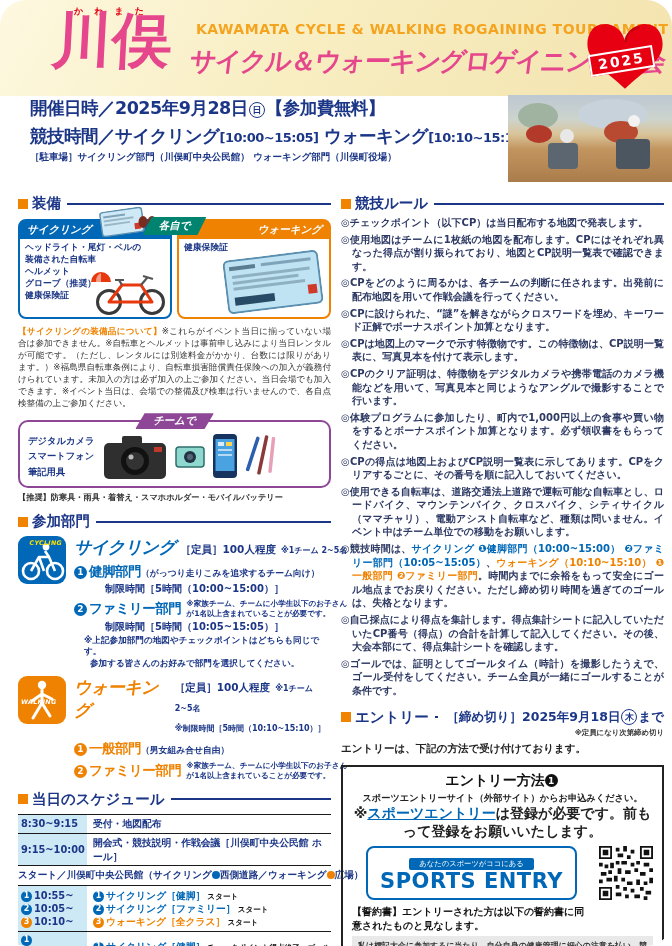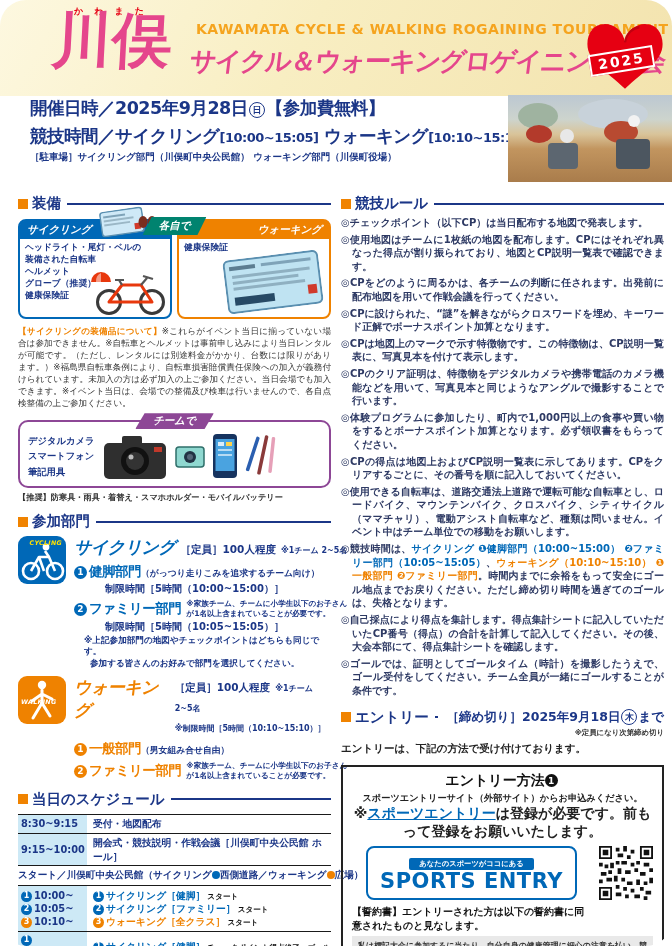--- a/index.html
+++ b/index.html
@@ -114,21 +114,21 @@
   .eintro{font-size:10.5px;font-weight:bold;color:#222;margin-top:4px;}
   .method{border:2px solid #222;margin-top:9px;padding:5px 9px 7px;}
   .mtitle{text-align:center;font-weight:bold;font-size:14px;color:#111;}
   .mline1{text-align:center;font-size:9.2px;color:#222;font-weight:bold;margin-top:2px;}
   .mnote{text-align:center;font-size:14px;color:#222;font-weight:bold;}
   .mlink{text-decoration:underline;cursor:pointer;}
   .mlink.blue{color:#0068b7;}
   .mrow{display:flex;align-items:flex-start;gap:8px;margin-top:5px;}
   .mleft{flex:1;min-width:0;}
   .selogo{border:2.5px solid #0068b7;border-radius:8px;text-align:center;padding:3px 6px 5px;margin:0 14px;}
-  .setag{display:inline-block;background:#0068b7;color:#fff;font-size:7.3px;font-weight:bold;padding:1px 10px;border-radius:2px;}
+  .setag{display:inline-block;background:#0068b7;color:#fff;font-size:7.3px;font-weight:normal;padding:1px 10px;border-radius:2px;}
   .setext{color:#0068b7;font-weight:bold;font-size:21px;letter-spacing:.5px;line-height:1.1;}
   .ptitle{font-size:10px;font-weight:bold;color:#111;margin-top:5px;}
   .pbody{background:#e9e9e9;font-size:7.8px;color:#333;line-height:1.45;padding:4px 6px;margin-top:3px;text-align:justify;font-weight:bold;}
   .qr{flex:none;}
 </style>
 </head>
 <body>
 
 <div class="page">
   <div class="crop"></div>
@@ -343,21 +343,21 @@
         </div>
         <div class="srow">
           <div class="stime">9:15~10:00</div>
           <div class="sdesc">開会式・競技説明・作戦会議［川俣町中央公民館 ホール］</div>
         </div>
         <div class="slegend">
           <span>スタート／川俣町中央公民館（サイクリング</span><span class="dot blue"></span><span>西側道路／ウォーキング</span><span class="dot orange"></span><span>広場）</span>
         </div>
         <div class="srow">
           <div class="stime">
-            <div class="sline"><span class="cnum blue" style="width:11px;height:11px;font-size:8px;">1</span><span>10:00~</span></div>
+            <div class="sline"><span class="cnum blue" style="width:11px;height:11px;font-size:8px;">1</span><span>10:55~</span></div>
             <div class="sline"><span class="cnum blue" style="width:11px;height:11px;font-size:8px;">2</span><span>10:05~</span></div>
             <div class="sline"><span class="cnum orange" style="width:11px;height:11px;font-size:8px;">3</span><span>10:10~</span></div>
           </div>
           <div class="sdesc">
             <div class="sline"><span class="cnum blue" style="width:11px;height:11px;font-size:8px;">1</span><span class="tblue">サイクリング［健脚］</span><span class="ssuf">スタート</span></div>
             <div class="sline"><span class="cnum blue" style="width:11px;height:11px;font-size:8px;">2</span><span class="tblue">サイクリング［ファミリー］</span><span class="ssuf">スタート</span></div>
             <div class="sline"><span class="cnum orange" style="width:11px;height:11px;font-size:8px;">3</span><span class="torange">ウォーキング［全クラス］</span><span class="ssuf">スタート</span></div>
           </div>
         </div>
         <div class="srow">

